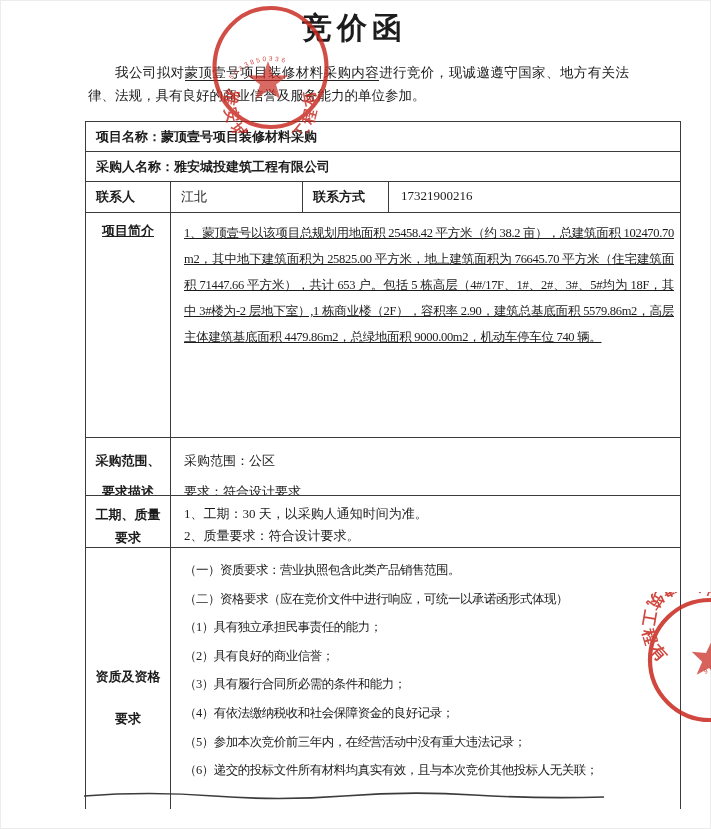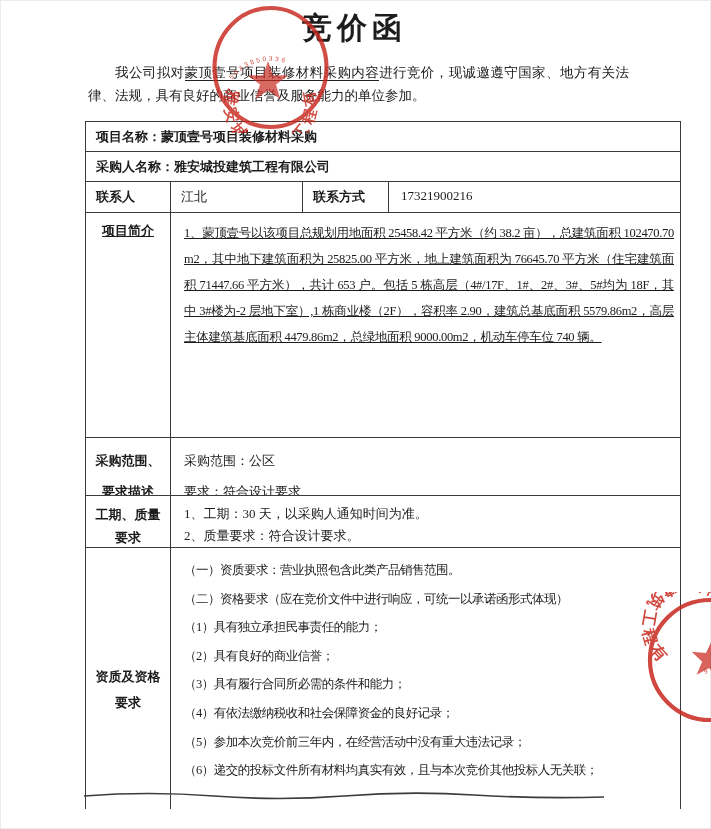--- a/index.html
+++ b/index.html
@@ -49,21 +49,21 @@
   .r-brief .labelcol{padding-top:9px;}
   .brief-body{flex:1;padding:7px 6px 0 13px;line-height:26px;text-align:justify;
     font-size:12.5px;letter-spacing:-0.3px;}
   .r-scope{height:58px;}
   .r-scope .labelcol{padding-top:7px;line-height:31px;}
   .scope-body{flex:1;padding:7px 8px 0 13px;line-height:31px;}
   .r-sched{height:52px;}
   .r-sched .labelcol{padding-top:7px;line-height:23px;}
   .sched-body{flex:1;padding:7px 8px 0 13px;line-height:22px;}
   .r-qual{height:261px;}
-  .r-qual .labelcol{padding-top:116px;line-height:26px;}
+  .r-qual .labelcol{padding-top:116px;line-height:26px;gap:16px;}
   .qual-body{flex:1;padding:8px 5px 0 13px;}
   .qual-item{line-height:28.6px;font-size:12.5px;letter-spacing:-0.5px;white-space:nowrap;}
 
   .wavy{position:absolute;left:84px;top:789px;pointer-events:none;}
 
   .stamp{position:absolute;pointer-events:none;}
 
   .seal-digits{font-family:"Liberation Sans","DejaVu Sans",sans-serif;}
 </style>
 </head>

